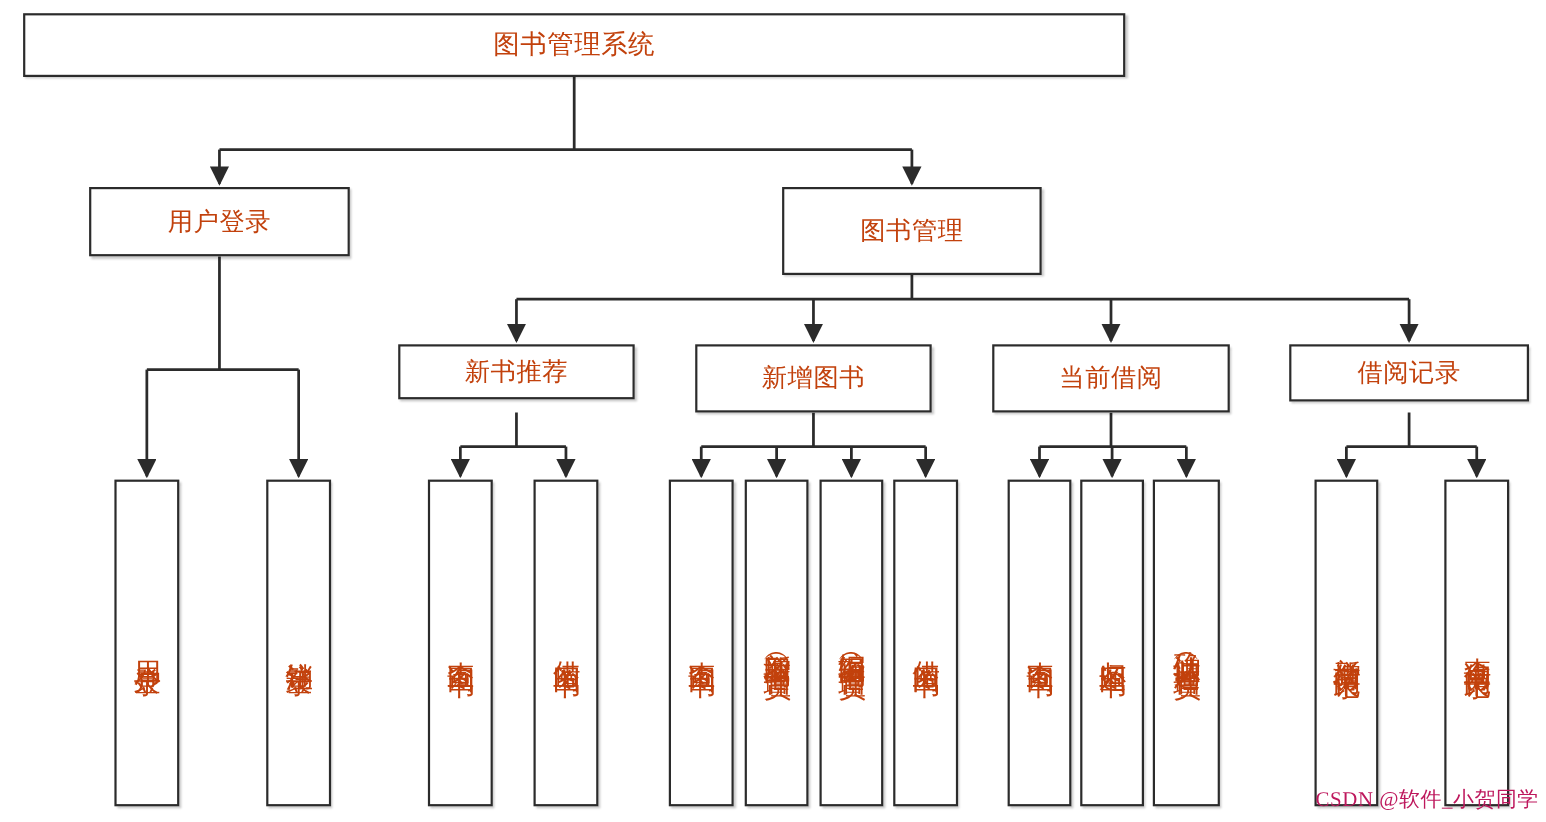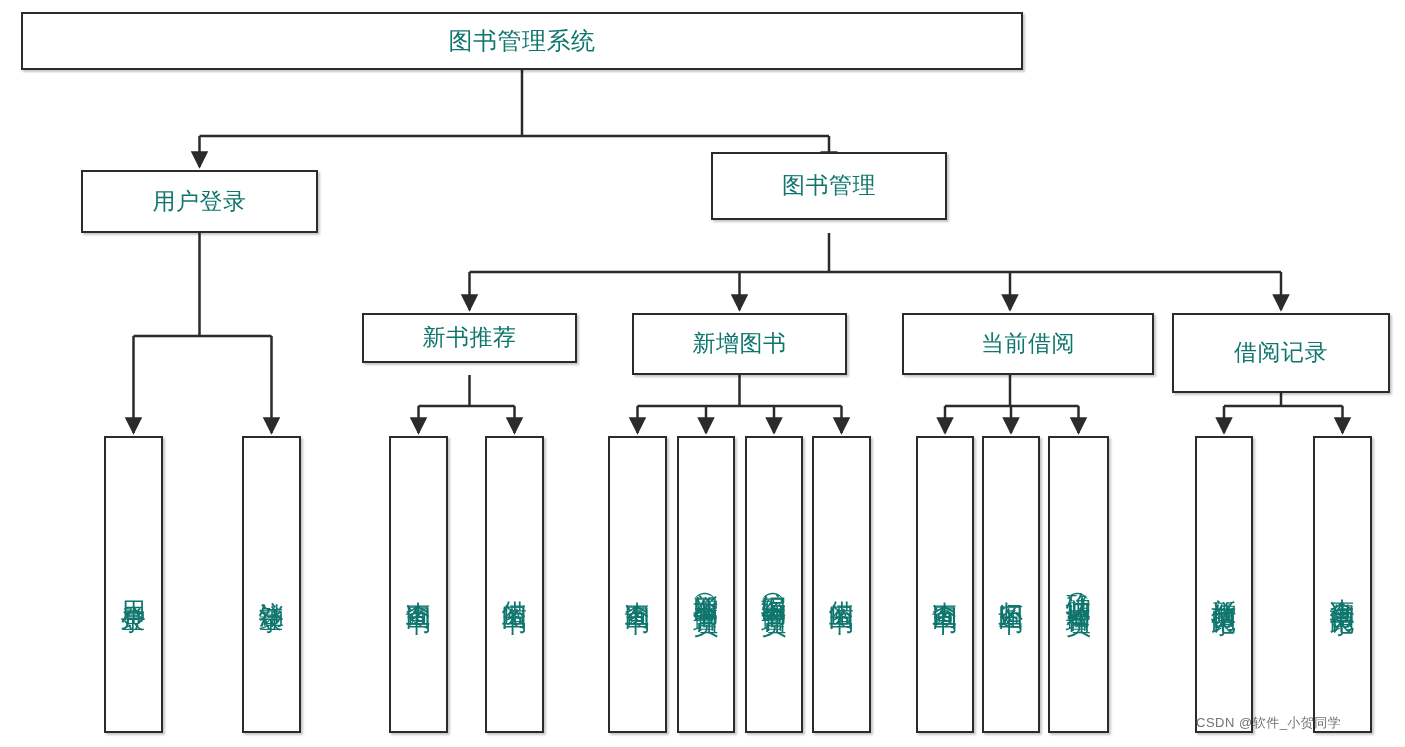--- a/index.html
+++ b/index.html
@@ -30,21 +30,21 @@
     position: absolute;
     box-sizing: border-box;
     background: #ffffff;
     border: 2px solid #2b2b2b;
     display: flex;
     align-items: center;
     justify-content: center;
     box-shadow: 2px 2px 2px rgba(0,0,0,0.22);
   }
   .node .label {
-    color: #0f766e;
+    color: #c2410c;
     line-height: 1.12;
     text-align: center;
     white-space: nowrap;
   }
   .node.horiz .label {
     font-size: 23px;
     letter-spacing: 0.5px;
   }
   .node.vert {
     align-items: center;
@@ -56,25 +56,26 @@
     text-orientation: upright;
     font-size: 25px;
     letter-spacing: 3px;
     line-height: 1.05;
   }
   .node.root .label {
     font-size: 24px;
   }
   .watermark {
     position: absolute;
-    color: #737373;
-    font-size: 13px;
+    color: #be185d;
+    font-size: 19px;
     white-space: nowrap;
     letter-spacing: 0.5px;
     pointer-events: none;
+    font-family: Liberation Serif, serif;
   }
 </style>
 </head>
 <body>
 
 <div id="diagram-root">
   <svg class="edges" viewBox="0 0 1405 747" xmlns="http://www.w3.org/2000/svg">
     <defs>
       <marker id="arrow" viewBox="0 0 10 10" refX="9" refY="5" markerWidth="7" markerHeight="7" orient="auto-start-reverse">
         <path d="M 0 0 L 10 5 L 0 10 z" fill="#2b2b2b"></path>
@@ -116,33 +117,33 @@
         <path d="M 1342.5 406 L 1342.5 433" marker-end="url(#arrow)"></path>
       </g>
   </svg>
   <div id="node-layer">
       <div class="node horiz root" style="left: 21px; top: 12px; width: 1002px; height: 58px;">
         <span class="label">图书管理系统</span>
       </div>
       <div class="node horiz" style="left: 81px; top: 170px; width: 237px; height: 63px;">
         <span class="label">用户登录</span>
       </div>
-      <div class="node horiz" style="left: 711px; top: 152px; width: 236px; height: 68px;">
+      <div class="node horiz" style="left: 711px; top: 170px; width: 236px; height: 80px;">
         <span class="label">图书管理</span>
       </div>
       <div class="node horiz" style="left: 362px; top: 313px; width: 215px; height: 50px;">
         <span class="label">新书推荐</span>
       </div>
       <div class="node horiz" style="left: 632px; top: 313px; width: 215px; height: 62px;">
         <span class="label">新增图书</span>
       </div>
-      <div class="node horiz" style="left: 902px; top: 313px; width: 252px; height: 62px;">
+      <div class="node horiz" style="left: 902px; top: 313px; width: 216px; height: 62px;">
         <span class="label">当前借阅</span>
       </div>
-      <div class="node horiz" style="left: 1172px; top: 313px; width: 218px; height: 80px;">
+      <div class="node horiz" style="left: 1172px; top: 313px; width: 218px; height: 52px;">
         <span class="label">借阅记录</span>
       </div>
       <div class="node vert" style="left: 104px; top: 436px; width: 59px; height: 297px;">
         <span class="label">用户登录</span>
       </div>
       <div class="node vert" style="left: 242px; top: 436px; width: 59px; height: 297px;">
         <span class="label">注销登录</span>
       </div>
       <div class="node vert" style="left: 389px; top: 436px; width: 59px; height: 297px;">
         <span class="label">查询图书</span>

